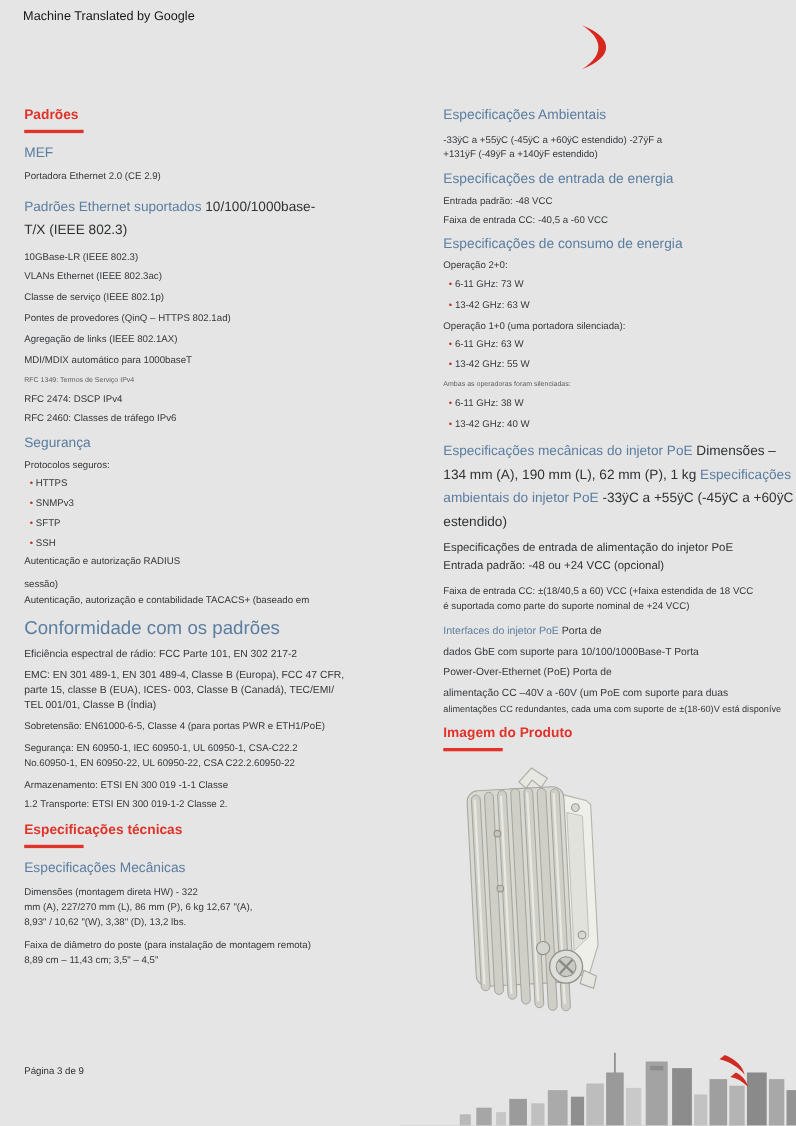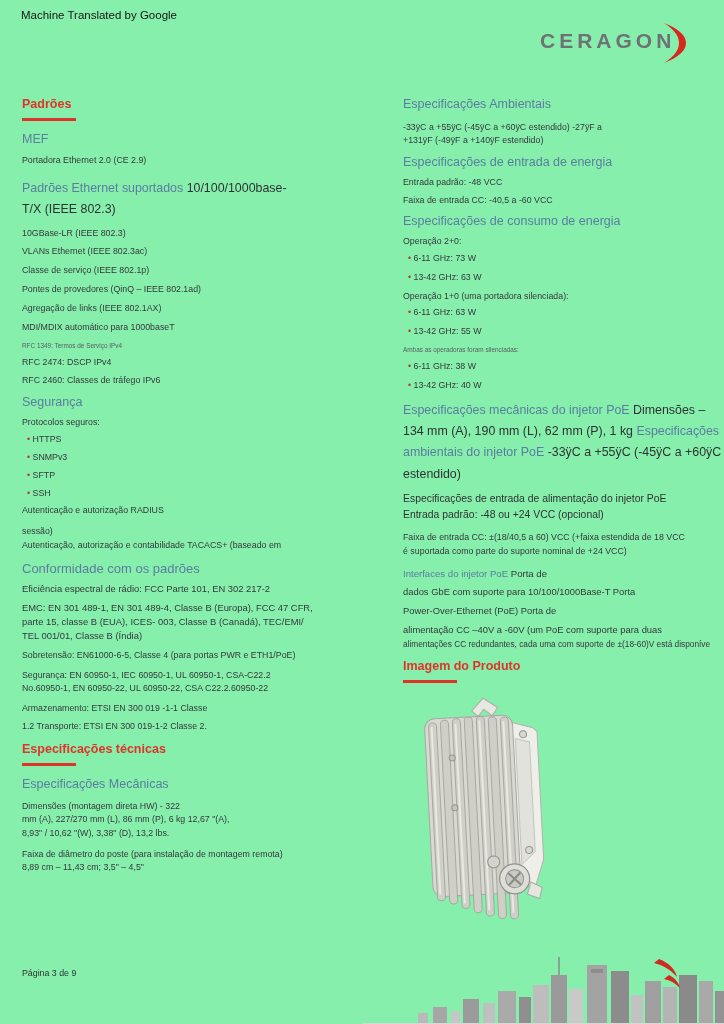--- a/index.html
+++ b/index.html
@@ -1,35 +1,35 @@
 <!DOCTYPE html>
 <html><head>
 <meta charset="utf-8">
 <style>
   * { margin:0; padding:0; box-sizing:border-box; }
   html,body { background:#fff; }
   .page {
-    position:relative; width:724px; height:1024px; background:#86efac;
+    position:relative; width:724px; height:1024px; background:#e5e5e5;
     overflow:hidden; font-family:"Liberation Sans","DejaVu Sans",sans-serif;
     color:#3c3f42;
   }
   .watermark { position:absolute; left:21px; top:9px; font-size:11.5px; color:#161616; }
   .logo { position:absolute; left:540px; top:29px; display:flex; align-items:flex-start; }
   .logo-text { font-size:21px; font-weight:bold; letter-spacing:4px; color:#6e7275; }
   .logo-arc { margin-left:-15px; margin-top:-7px; }
 
   .col { position:absolute; top:97px; }
   .col.left  { left:22px;  width:366px; }
   .col.right { left:403px; width:326px; }
 
   .red-title { color:#e0342b; font-weight:bold; font-size:12.5px; }
   .red-rule  { width:54px; height:3px; background:#e0342b; margin:7px 0 11px 0; }
   .h-blue { color:#5b7da0; }
   .hb-lg { font-size:12.5px; }
-  .hb-md { font-size:13px; }
+  .hb-md { font-size:17px; }
   .body    { font-size:8.8px; line-height:1.12; color:#35383b; }
   .body-lg { font-size:9.4px; line-height:1.2;  color:#35383b; }
   .body-md { font-size:9.4px; line-height:1.15; color:#35383b; }
   .small   { font-size:6.4px; color:#5a5d60; }
   .ln  { line-height:1.5; }
   .rl  { font-size:12.4px; line-height:1.72; color:#2f3234; }
   .rl-sm { font-size:9.6px; line-height:1.2; color:#35383b; }
   .run-md { font-size:10.4px; line-height:1.55; color:#2f3234; }
   .bullet { padding-left:5px; }
   .bullet::before { content:"• "; color:#b23b2e; }
@@ -41,21 +41,20 @@
   .skyline { position:absolute; left:363px; top:951px; }
 </style>
 </head>
 <body>
 
 <div class="page">
 
   <div class="watermark">Machine Translated by Google</div>
 
   <div class="logo">
-    <span class="logo-text">CERAGON</span>
     <svg class="logo-arc" width="28" height="42" viewBox="0 0 28 42">
       <path d="M4,1 C19,7 26,13.5 26,21 C26,28.5 19,35 4,41 C15,34 19,27.5 19,21 C19,14.5 15,8 4,1 Z" fill="#d8281e"></path>
     </svg>
   </div>
 
   <div class="col left">
 
     <div class="red-title">Padrões</div>
     <div class="red-rule"></div>
 
@@ -64,21 +63,21 @@
 
     <div class="eth-run mb8">
       <div class="rl"><span class="h-blue">Padrões Ethernet suportados </span><span>10/100/1000base-</span></div>
       <div class="rl">T/X (IEEE 802.3)</div>
     </div>
 
     <div class="mb8">
         <div class="body mb9">10GBase-LR (IEEE 802.3)</div>
         <div class="body mb9">VLANs Ethernet (IEEE 802.3ac)</div>
         <div class="body mb9">Classe de serviço (IEEE 802.1p)</div>
-        <div class="body mb9">Pontes de provedores (QinQ – IEEE 802.1ad)</div>
+        <div class="body mb9">Pontes de provedores (QinQ – HTTPS 802.1ad)</div>
         <div class="body mb9">Agregação de links (IEEE 802.1AX)</div>
         <div class="body mb9">MDI/MDIX automático para 1000baseT</div>
       </div>
 
     <div class="small mb9">RFC 1349: Termos de Serviço IPv4</div>
 
     <div class="mb6">
         <div class="body mb9">RFC 2474: DSCP IPv4</div>
         <div class="body mb9">RFC 2460: Classes de tráfego IPv6</div>
       </div>

